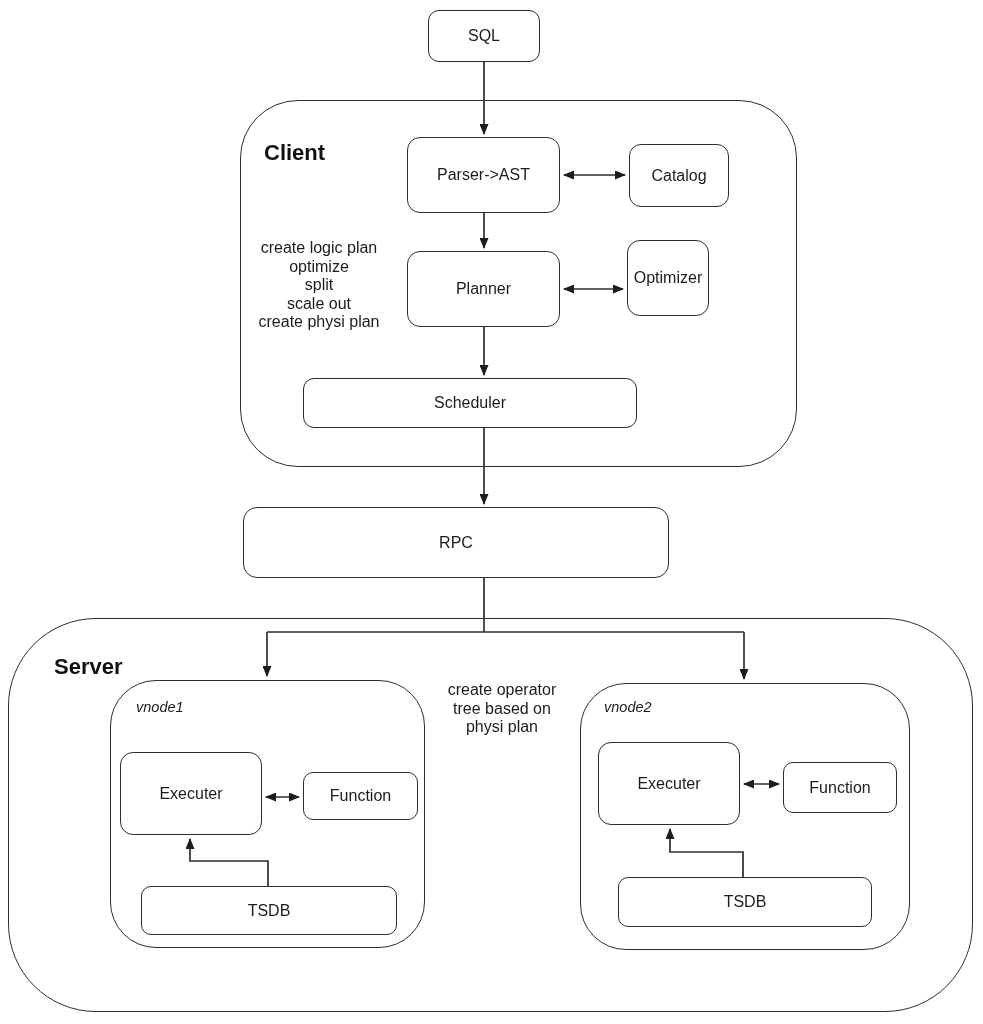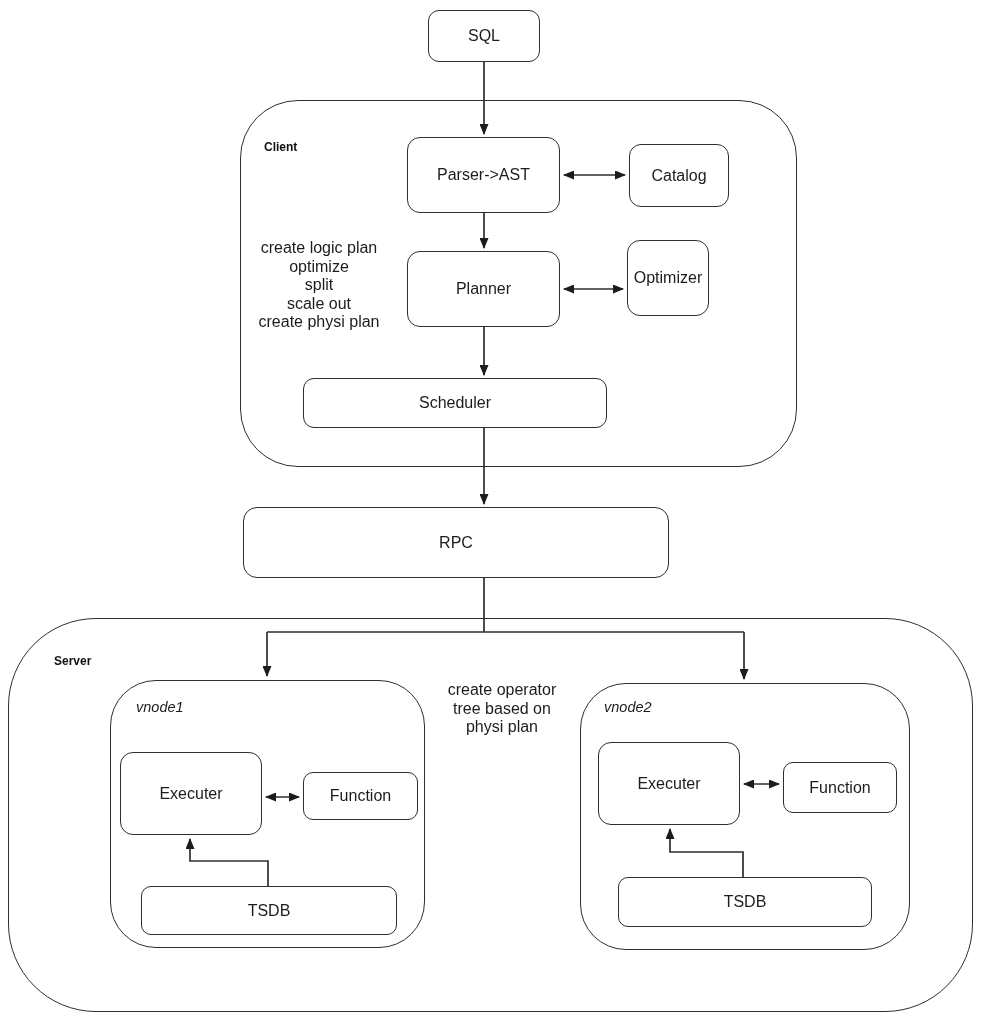--- a/index.html
+++ b/index.html
@@ -31,21 +31,21 @@
     align-items: center;
     justify-content: center;
     font-size: 16px;
     color: #1c1c1c;
     z-index: 2;
     box-sizing: border-box;
     text-align: center;
   }
   .container-label {
     position: absolute;
-    font-size: 12px;
+    font-size: 22px;
     font-weight: bold;
     color: #111111;
     z-index: 2;
     white-space: nowrap;
   }
   .sub-label {
     position: absolute;
     font-size: 14.5px;
     font-weight: normal;
     color: #1c1c1c;
@@ -89,21 +89,21 @@
   <div class="node" style="left:428px; top:10px; width:112px; height:52px; border-radius:11px;">SQL</div>
 
   <div class="node" style="left:407px; top:137px; width:153px; height:76px; border-radius:13px;">Parser-&gt;AST</div>
 
   <div class="node" style="left:629px; top:144px; width:100px; height:63px; border-radius:12px;">Catalog</div>
 
   <div class="node" style="left:407px; top:251px; width:153px; height:76px; border-radius:13px;">Planner</div>
 
   <div class="node" style="left:627px; top:240px; width:82px; height:76px; border-radius:13px;">Optimizer</div>
 
-  <div class="node" style="left:303px; top:378px; width:304px; height:50px; border-radius:11px;">Scheduler</div>
+  <div class="node" style="left:303px; top:378px; width:334px; height:50px; border-radius:11px;">Scheduler</div>
 
   <div class="node" style="left:243px; top:507px; width:426px; height:71px; border-radius:14px;">RPC</div>
 
   <div class="node" style="left:120px; top:752px; width:142px; height:83px; border-radius:13px;">Executer</div>
 
   <div class="node" style="left:303px; top:772px; width:115px; height:48px; border-radius:10px;">Function</div>
 
   <div class="node" style="left:141px; top:886px; width:256px; height:49px; border-radius:10px;">TSDB</div>
 
   <div class="node" style="left:598px; top:742px; width:142px; height:83px; border-radius:13px;">Executer</div>

